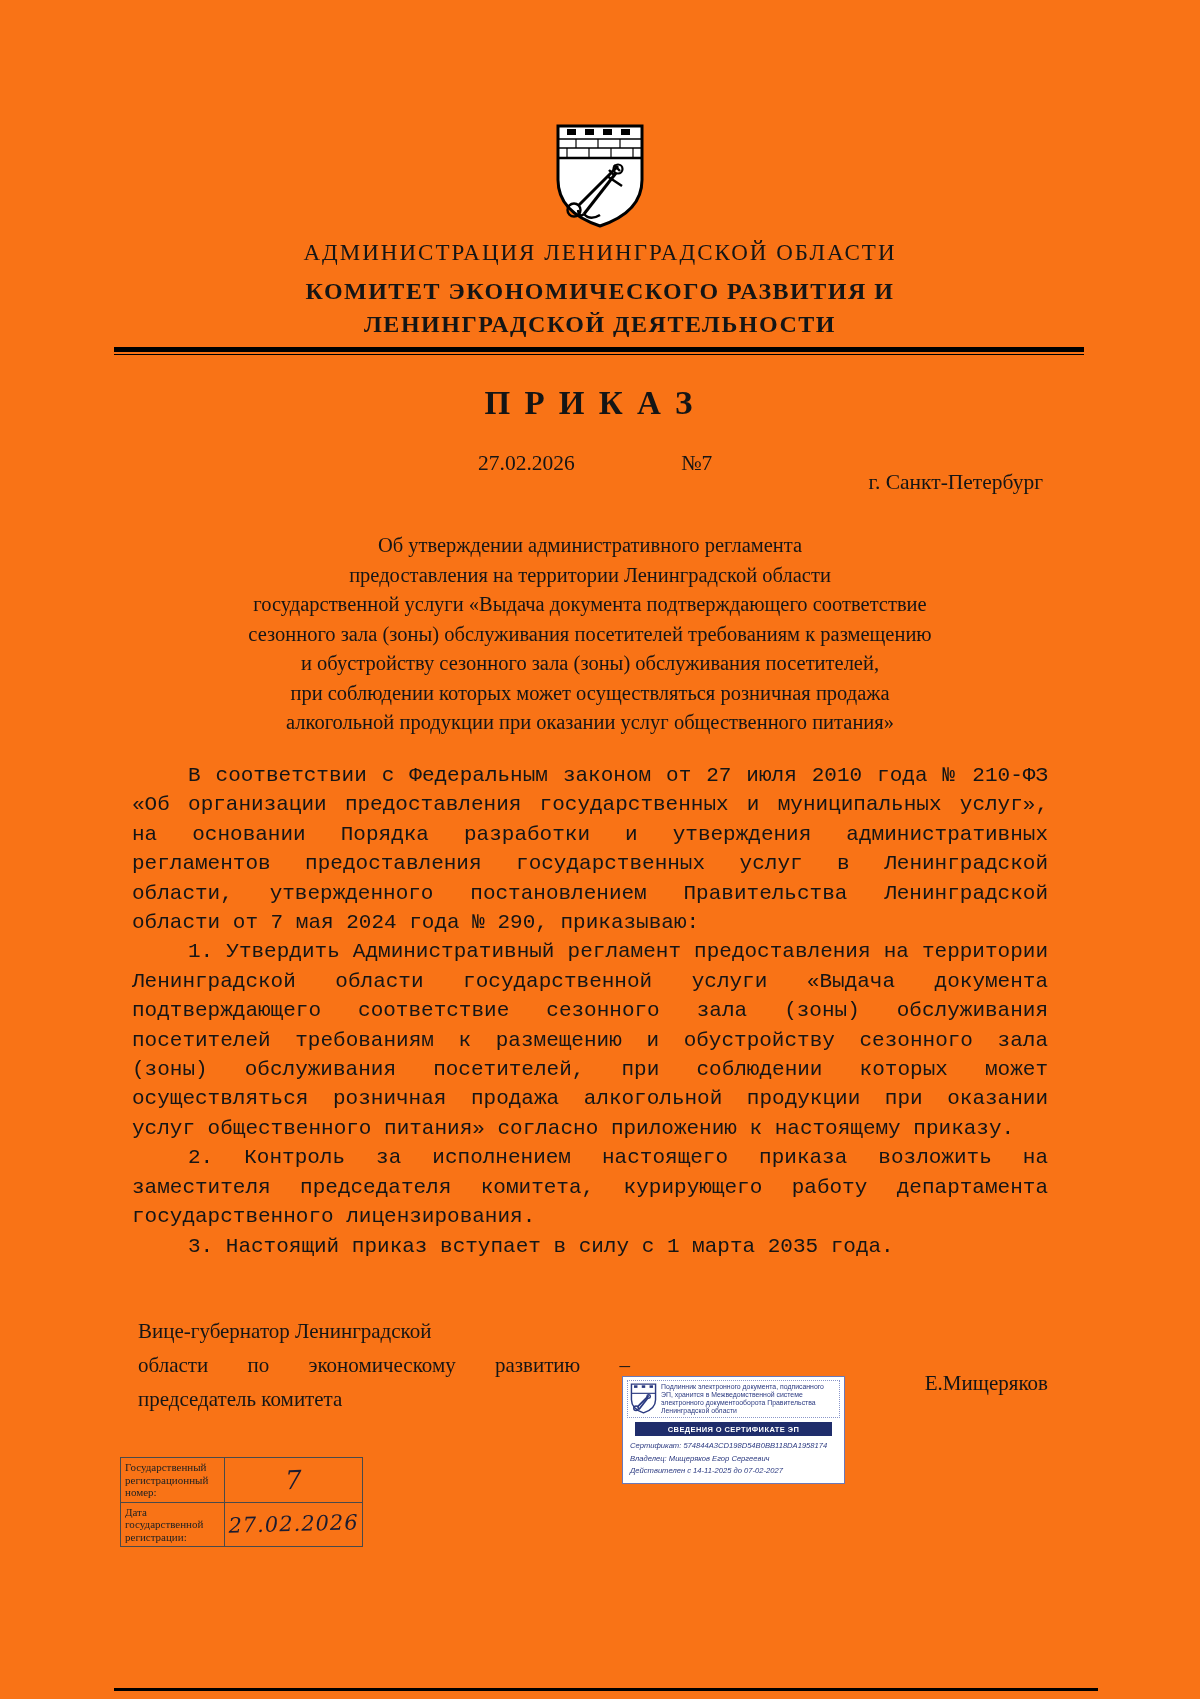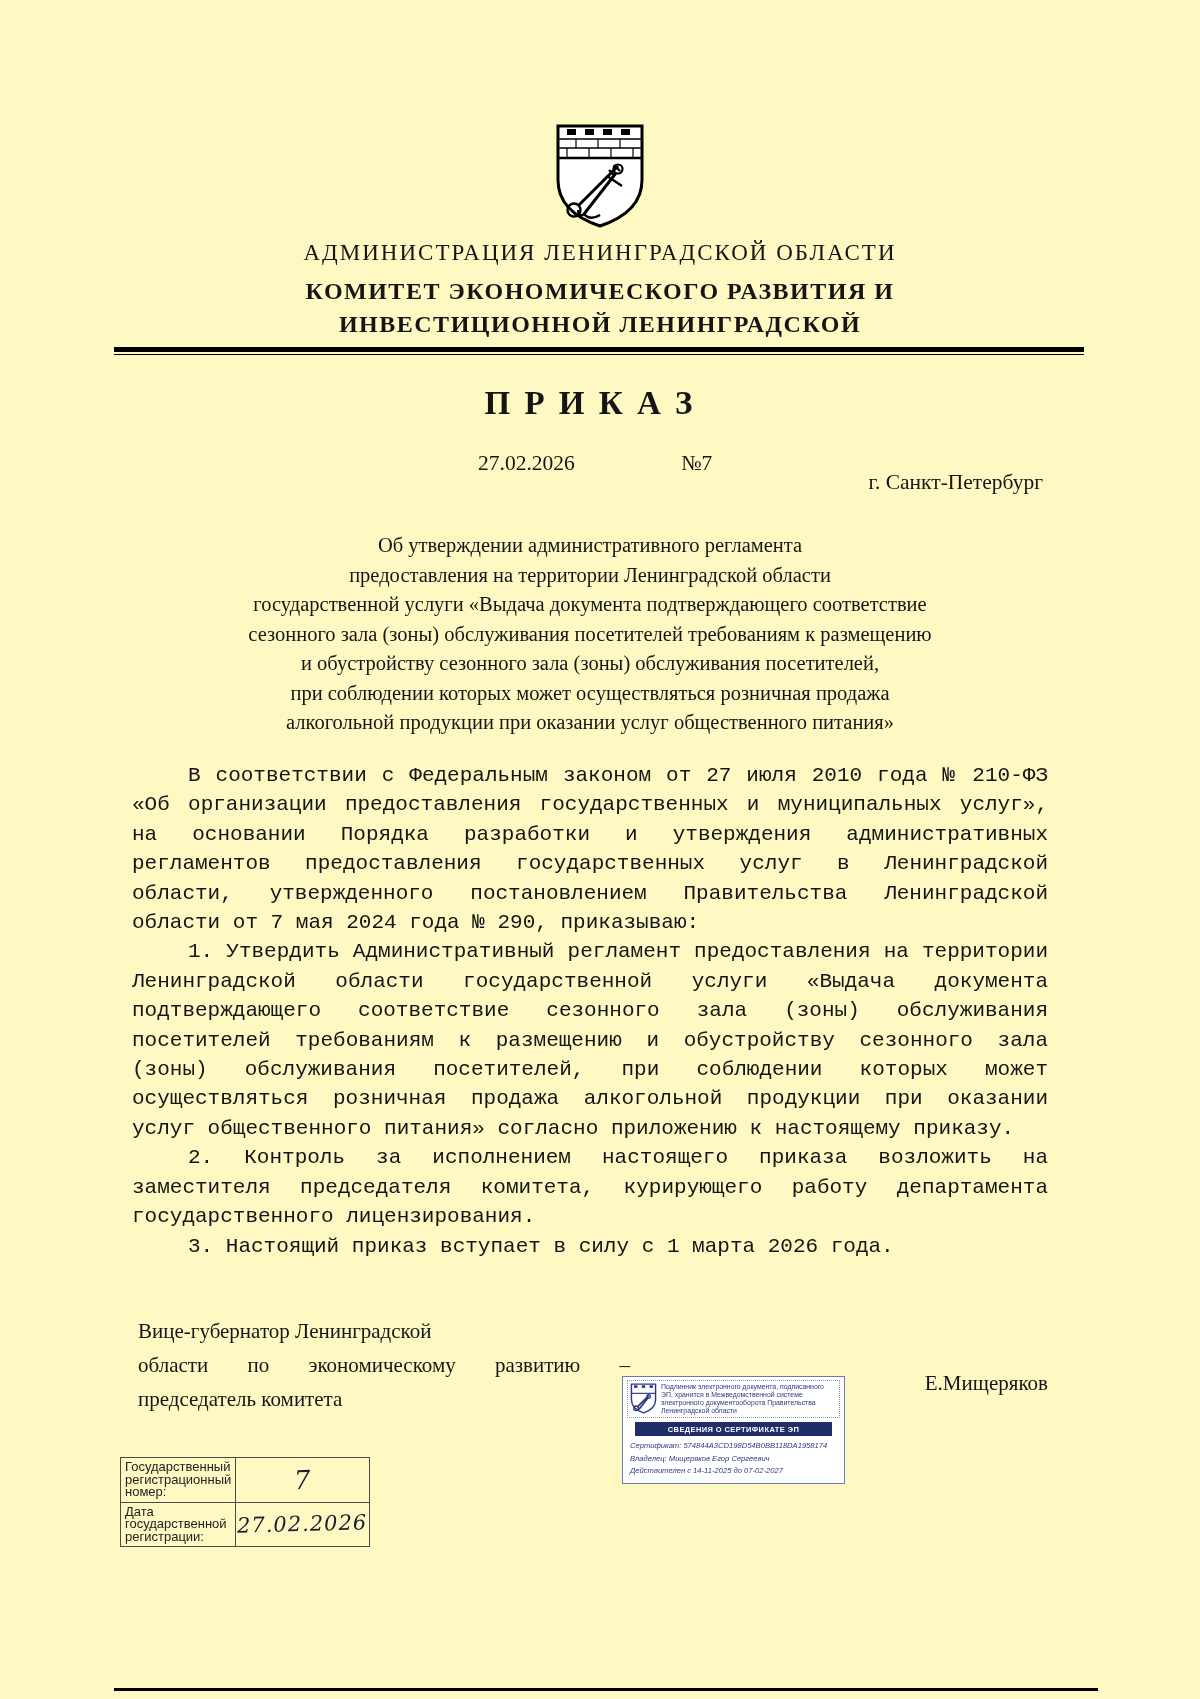--- a/index.html
+++ b/index.html
@@ -1,21 +1,21 @@
 <!DOCTYPE html>
 <html><head>
 <meta charset="utf-8">
 <style>
   html, body { margin: 0; padding: 0; background: #e8e8e8; }
   .page {
     position: relative;
     width: 1200px;
     height: 1699px;
     margin: 0 auto;
-    background: #fef9c3;
+    background: #f97316;
     font-family: "Liberation Serif", serif;
     color: #151515;
     overflow: hidden;
   }
 
   
   .emblem {
     position: absolute;
     top: 122px;
     left: 50%;
@@ -183,22 +183,22 @@
     left: 120px;
     width: 243px;
     border-collapse: collapse;
   }
   .reg-table td {
     border: 1px solid #4a4a4a;
     vertical-align: middle;
   }
   .reg-label {
     width: 104px;
-    font-family: Liberation Sans, sans-serif;
-    font-size: 13px;
+    font-family: Liberation Serif, serif;
+    font-size: 11px;
     line-height: 12.5px;
     padding: 3px 4px;
     color: #222;
   }
   .reg-value {
     width: 139px;
     text-align: center;
     font-family: "DejaVu Serif", serif;
     font-style: italic;
     color: #1c1c30;
@@ -250,21 +250,21 @@
       <line x1="62" y1="51" x2="30" y2="92" stroke="#000" stroke-width="3"></line>
       <line x1="53" y1="54" x2="68" y2="64" stroke="#000" stroke-width="2.4"></line>
       <path d="M30,92 Q36,99 46,93" fill="none" stroke="#000" stroke-width="2.6"></path>
       <path d="M30,92 Q25,96 24,88" fill="none" stroke="#000" stroke-width="2.4"></path>
     </svg>
   </div>
 
   <div class="org-block">
     <div class="org-line1">АДМИНИСТРАЦИЯ ЛЕНИНГРАДСКОЙ ОБЛАСТИ</div>
     <div class="org-line2">КОМИТЕТ ЭКОНОМИЧЕСКОГО РАЗВИТИЯ И</div>
-    <div class="org-line3">ИНВЕСТИЦИОННОЙ ЛЕНИНГРАДСКОЙ</div>
+    <div class="org-line3">ЛЕНИНГРАДСКОЙ ДЕЯТЕЛЬНОСТИ</div>
   </div>
 
   <div class="header-rule"></div>
 
   <div class="doc-type">П Р И К А З</div>
   <div class="order-date">27.02.2026</div>
   <div class="order-number">№7</div>
   <div class="order-city">г. Санкт-Петербург</div>
 
   <div class="order-title">
@@ -274,21 +274,21 @@
     <div>сезонного зала (зоны) обслуживания посетителей требованиям к размещению</div>
     <div>и обустройству сезонного зала (зоны) обслуживания посетителей,</div>
     <div>при соблюдении которых может осуществляться розничная продажа</div>
     <div>алкогольной продукции при оказании услуг общественного питания»</div>
   </div>
 
   <div class="body-text">
     <p>В соответствии с Федеральным законом от 27 июля 2010 года № 210-ФЗ «Об организации предоставления государственных и муниципальных услуг», на основании Порядка разработки и утверждения административных регламентов предоставления государственных услуг в Ленинградской области, утвержденного постановлением Правительства Ленинградской области от 7 мая 2024 года № 290, приказываю:</p>
     <p>1. Утвердить Административный регламент предоставления на территории Ленинградской области государственной услуги «Выдача документа подтверждающего соответствие сезонного зала (зоны) обслуживания посетителей требованиям к размещению и обустройству сезонного зала (зоны) обслуживания посетителей, при соблюдении которых может осуществляться розничная продажа алкогольной продукции при оказании услуг общественного питания» согласно приложению к настоящему приказу.</p>
     <p>2. Контроль за исполнением настоящего приказа возложить на заместителя председателя комитета, курирующего работу департамента государственного лицензирования.</p>
-    <p>3. Настоящий приказ вступает в силу с 1 марта 2026 года.</p>
+    <p>3. Настоящий приказ вступает в силу с 1 марта 2035 года.</p>
   </div>
 
   <div class="signature-block">
     <div>Вице-губернатор Ленинградской</div>
     <div class="sig-line-justify">области по экономическому развитию –</div>
     <div>председатель комитета</div>
   </div>
   <div class="signatory-name">Е.Мищеряков</div>
 
   <div class="esign-stamp">

